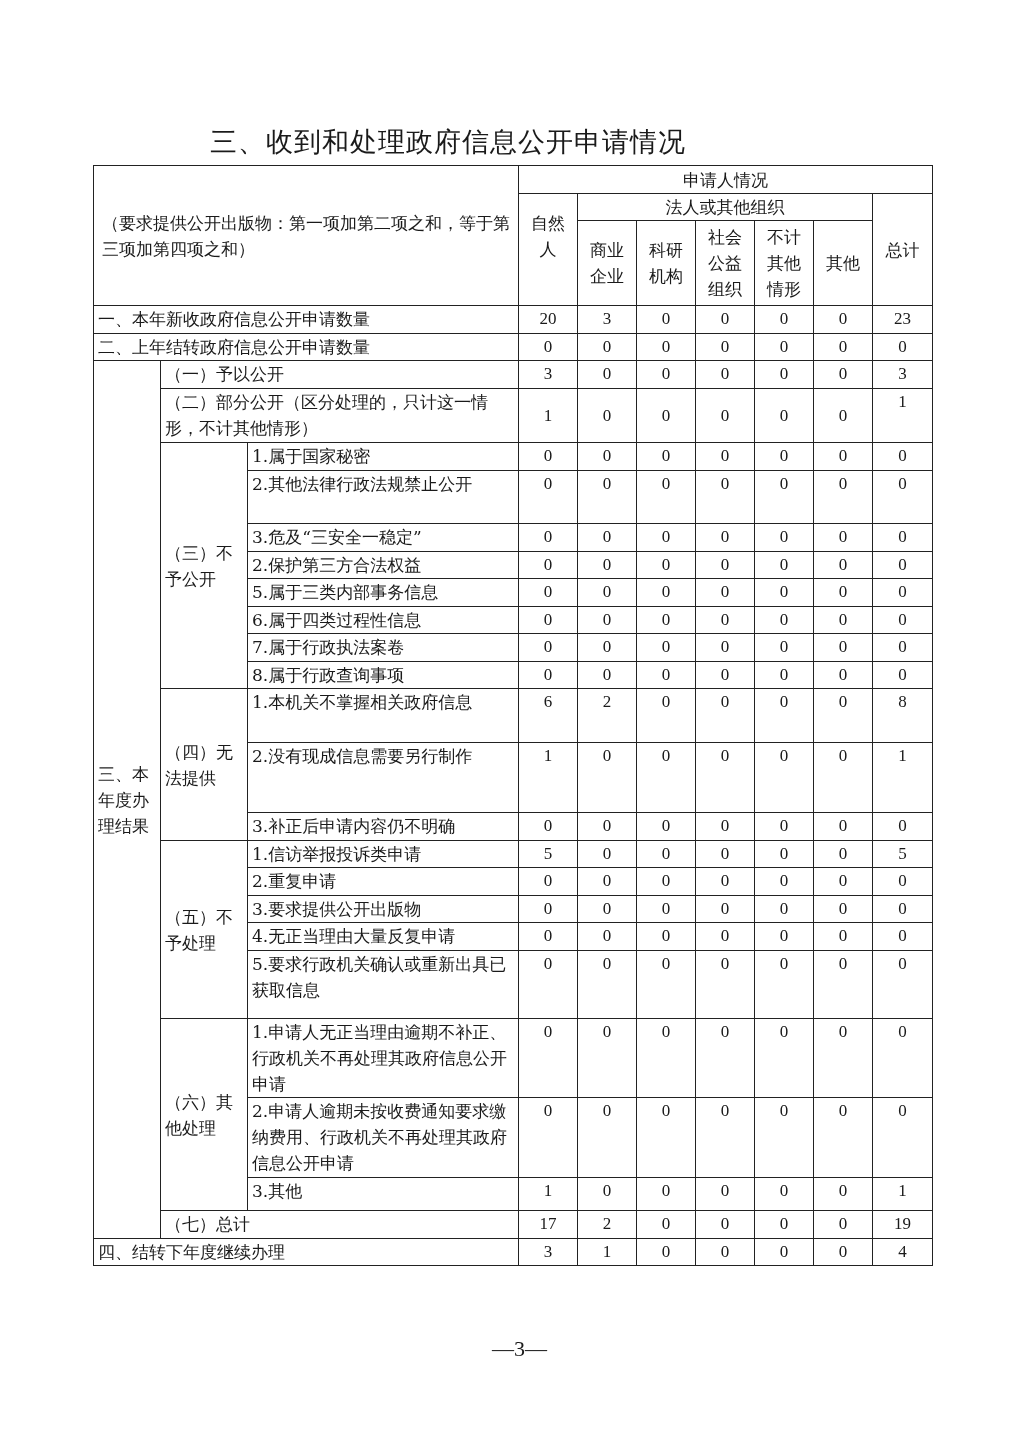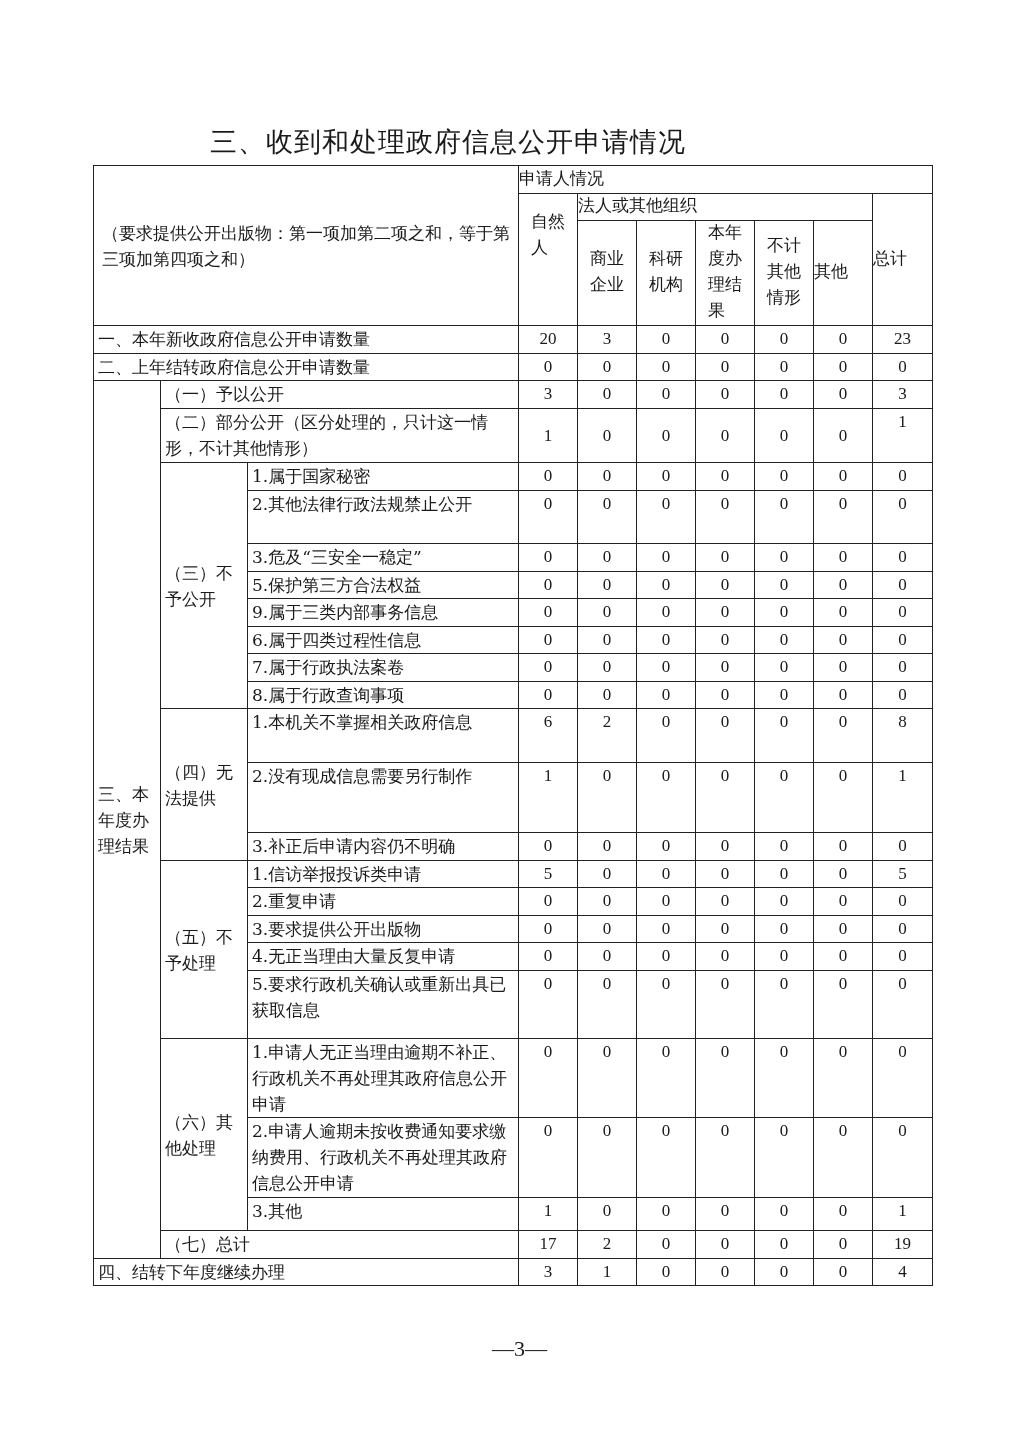--- a/index.html
+++ b/index.html
@@ -8,21 +8,21 @@
   .title { position:absolute; left:210px; top:124px; font-size:27px; letter-spacing:1px;
            font-family:"DejaVu Sans","Liberation Sans", sans-serif; color:#1a1a1a; }
   table.main { position:absolute; left:93px; top:165px; border-collapse:collapse;
                table-layout:fixed; width:839px; }
   table.main td { border:1.6px solid #222; padding:0; font-size:17px; line-height:26px;
                   vertical-align:top; overflow:hidden; }
   .vm { vertical-align:middle !important; }
   .lbl { padding-left:4px !important; padding-right:2px !important; }
   .num { text-align:center; font-family:"Liberation Serif","DejaVu Serif", serif; font-size:17px; }
   .note { font-size:15.5px; line-height:26px; padding:0 4px 0 8px !important; }
-  .hdr { vertical-align:middle !important;font-family:Liberation Mono, monospace; }
+  .hdr { text-align:center; vertical-align:middle !important; }
   .page-num { position:absolute; left:492px; top:1336px; font-family:"Liberation Serif", serif;
               font-size:22px; color:#1a1a1a; }
 </style>
 </head>
 <body>
 
 <div class="title">三、收到和处理政府信息公开申请情况</div>
 
 <table class="main">
   <colgroup>
@@ -50,21 +50,21 @@
       <td rowspan="2" class="hdr">总计</td>
     </tr>
     <tr style="height:78px">
       <td class="hdr">
           <div style="width:2em;margin:0 auto">商业企业</div>
         </td>
       <td class="hdr">
           <div style="width:2em;margin:16px auto">科研机构</div>
         </td>
       <td class="hdr">
-          <div style="width:2em;margin:0 auto">本年度办理结果</div>
+          <div style="width:2em;margin:0 auto">社会公益组织</div>
         </td>
       <td class="hdr">
           <div style="width:2em;margin:0 auto">不计其他情形</div>
         </td>
       <td class="hdr">其他</td>
     </tr>
   <tr style="height:28px">
         <td colspan="3" class="lbl">一、本年新收政府信息公开申请数量</td>
         <td class="num">20</td>
         <td class="num">3</td>
@@ -130,31 +130,31 @@
         <td class="lbl">3.危及“三安全一稳定”</td>
         <td class="num">0</td>
         <td class="num">0</td>
         <td class="num">0</td>
         <td class="num">0</td>
         <td class="num">0</td>
         <td class="num">0</td>
         <td class="num">0</td>
       </tr>
       <tr style="height:27px">
-        <td class="lbl">5.保护第三方合法权益</td>
-        <td class="num">0</td>
-        <td class="num">0</td>
-        <td class="num">0</td>
-        <td class="num">0</td>
-        <td class="num">0</td>
-        <td class="num">0</td>
-        <td class="num">0</td>
-      </tr>
-      <tr style="height:28px">
-        <td class="lbl">9.属于三类内部事务信息</td>
+        <td class="lbl">2.保护第三方合法权益</td>
+        <td class="num">0</td>
+        <td class="num">0</td>
+        <td class="num">0</td>
+        <td class="num">0</td>
+        <td class="num">0</td>
+        <td class="num">0</td>
+        <td class="num">0</td>
+      </tr>
+      <tr style="height:28px">
+        <td class="lbl">5.属于三类内部事务信息</td>
         <td class="num">0</td>
         <td class="num">0</td>
         <td class="num">0</td>
         <td class="num">0</td>
         <td class="num">0</td>
         <td class="num">0</td>
         <td class="num">0</td>
       </tr>
       <tr style="height:27px">
         <td class="lbl">6.属于四类过程性信息</td>

